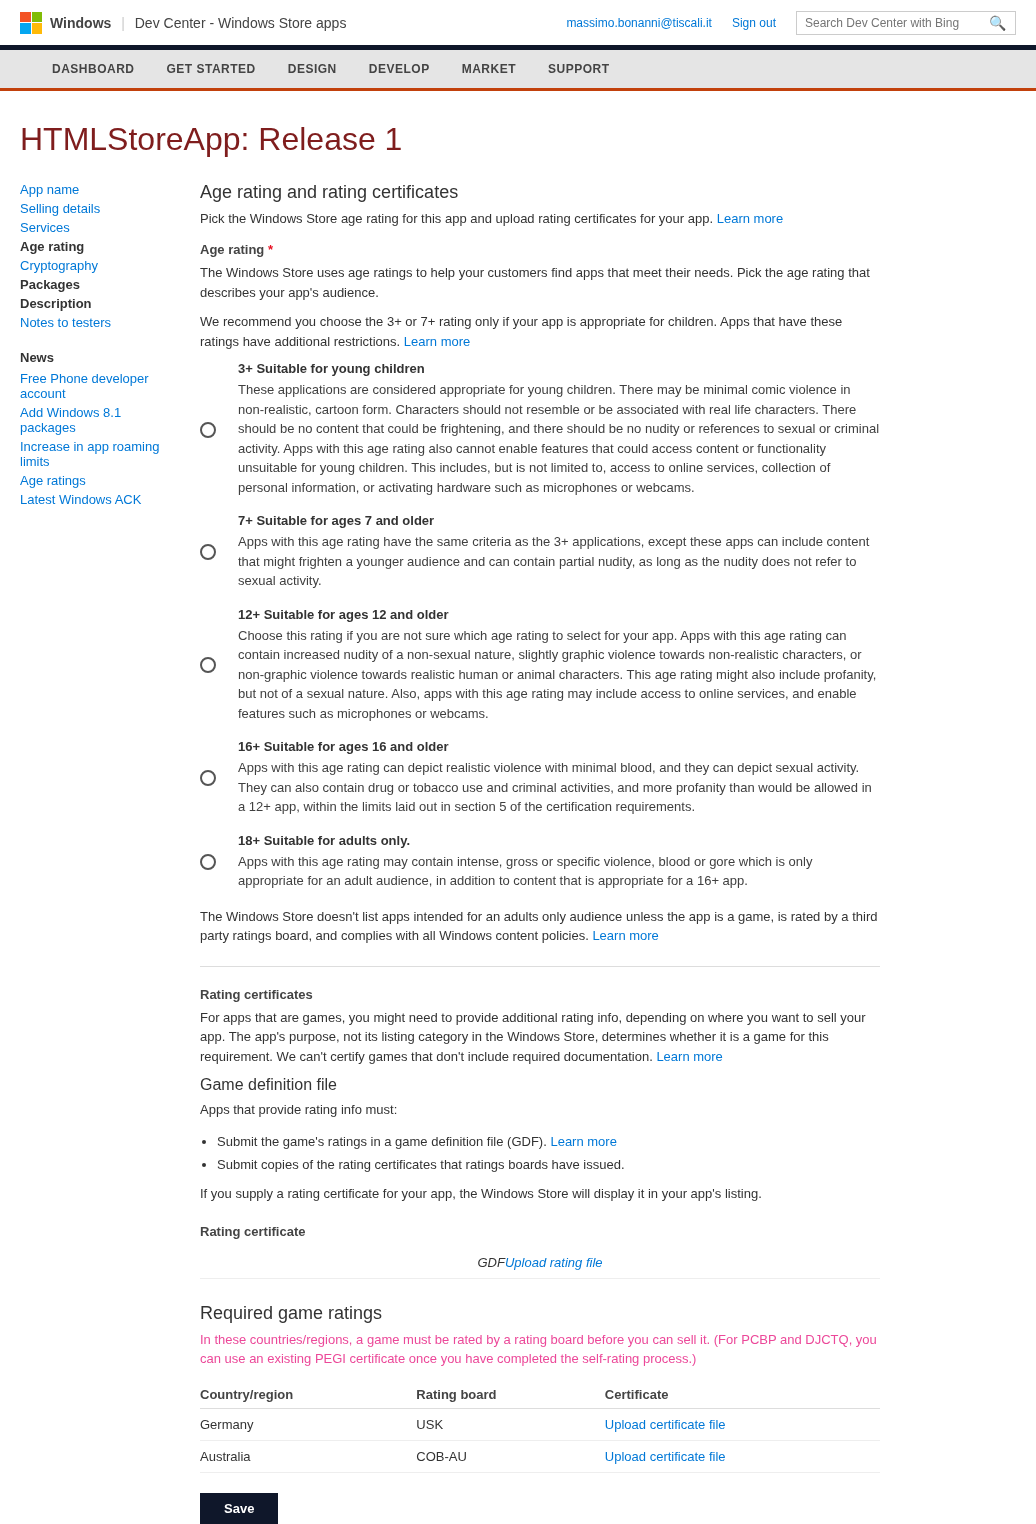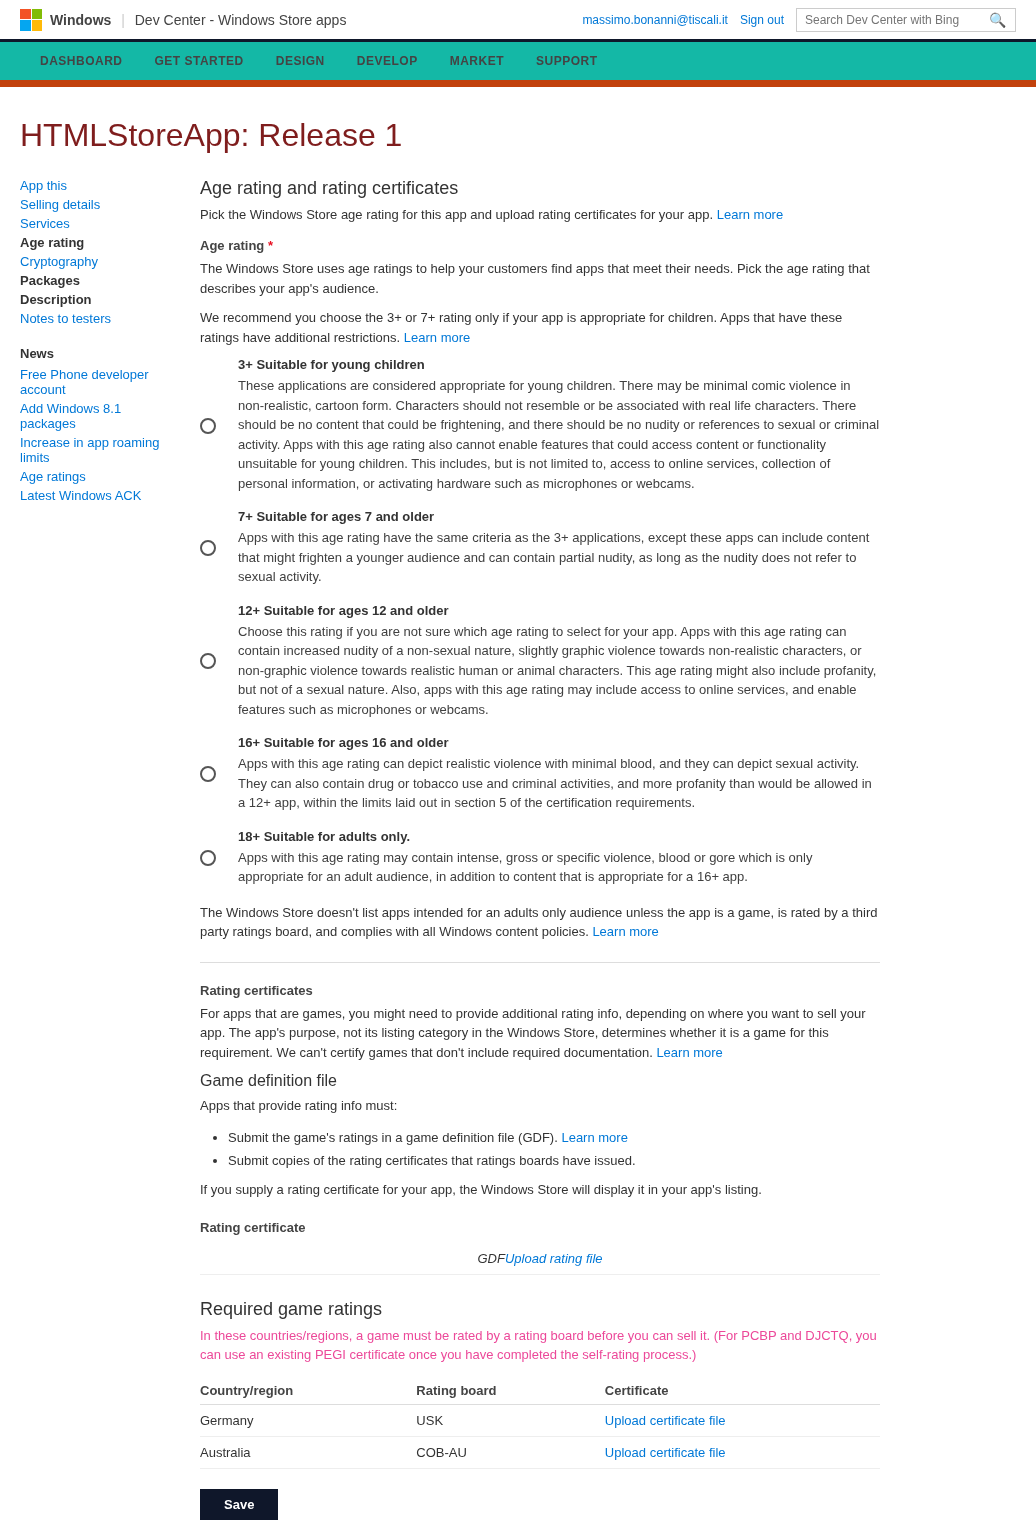--- a/index.html
+++ b/index.html
@@ -1,54 +1,54 @@
 <!DOCTYPE html>
 <html><head>
   <meta charset="utf-8">
   <style>
     * { box-sizing: border-box; margin: 0; padding: 0; }
     body { font-family: 'Segoe UI', Arial, sans-serif; font-size: 13px; color: #333; background: #fff; }
 
     
     .top-bar {
       background: #fff;
-      border-bottom: 3px solid #0f172a;
+      border-bottom: 5px solid #0f172a;
       padding: 0 20px;
-      height: 42px;
+      height: 50px;
       display: flex;
       align-items: center;
       justify-content: space-between;
     }
     .top-bar-left { display: flex; align-items: center; gap: 8px; }
     .windows-logo {
       width: 22px; height: 22px;
       display: grid; grid-template-columns: 1fr 1fr; grid-template-rows: 1fr 1fr; gap: 1px;
     }
     .windows-logo span { display: block; }
     .win-q1 { background: #f35325; }
     .win-q2 { background: #81bc06; }
     .win-q3 { background: #05a6f0; }
     .win-q4 { background: #ffba08; }
     .site-title { font-size: 14px; color: #444; }
     .site-title .pipe { color: #ccc; margin: 0 6px; }
-    .top-bar-right { display: flex; align-items: center; gap: 12px; }
+    .top-bar-right { display: flex; align-items: center; gap: 20px; }
     .user-email { font-size: 12px; color: #0078d7; }
     .sign-out { font-size: 12px; color: #0078d7; cursor: pointer; }
     .search-box {
       display: flex; align-items: center;
       border: 1px solid #ccc; padding: 3px 8px; width: 220px;
     }
     .search-box input { border: none; outline: none; font-size: 12px; flex: 1; color: #999; }
     .search-icon { color: #555; font-size: 14px; }
 
     
     .nav-bar {
-      background: #14b8a6;
-      border-bottom: 7px solid #c2410c;
-      padding: 0 24px;
+      background: #e5e5e5;
+      border-bottom: 3px solid #c2410c;
+      padding: 0 36px;
       display: flex; align-items: center; gap: 0;
     }
     .nav-item {
       padding: 12px 16px;
       font-size: 12px;
       font-weight: 600;
       color: #444;
       text-transform: uppercase;
       cursor: pointer;
       letter-spacing: 0.5px;
@@ -93,21 +93,21 @@
     .radio-desc { font-size: 13px; color: #404040; line-height: 1.5; }
 
     .adult-notice { font-size: 13px; color: #333; line-height: 1.5; margin-bottom: 20px; }
     .adult-notice a { color: #0078d7; }
 
     .subsection-title { font-size: 13px; font-weight: 600; color: #444; margin-bottom: 6px; margin-top: 20px; }
     .subsection-desc { font-size: 13px; color: #333; line-height: 1.5; margin-bottom: 10px; }
     .subsection-desc a { color: #0078d7; }
 
     .game-def-title { font-size: 16px; font-weight: 300; color: #333; margin-bottom: 6px; }
-    .bullet-list { margin-left: 28px; margin-bottom: 8px; }
+    .bullet-list { margin-left: 17px; margin-bottom: 8px; }
     .bullet-list li { font-size: 13px; color: #333; line-height: 1.8; }
     .bullet-list li a { color: #0078d7; }
     .if-supply { font-size: 13px; color: #333; margin-bottom: 16px; line-height: 1.5; }
 
     
     .cert-table { width: 100%; border-collapse: collapse; margin-top: 10px; }
     .cert-table th {
       text-align: left; font-size: 13px; font-weight: 600; color: #444;
       padding: 6px 8px 6px 0; border-bottom: 1px solid #ddd;
     }
@@ -180,21 +180,21 @@
   <span class="nav-item">SUPPORT</span>
 </div>
 
 <div class="page-container">
   <h1 class="page-title">HTMLStoreApp: Release 1</h1>
 
   <div class="content-layout">
 
     <div class="sidebar">
       <div class="sidebar-section">
-        <a class="sidebar-link">App this</a>
+        <a class="sidebar-link">App name</a>
         <a class="sidebar-link">Selling details</a>
         <a class="sidebar-link">Services</a>
         <a class="sidebar-link active">Age rating</a>
         <a class="sidebar-link">Cryptography</a>
         <a class="sidebar-link bold">Packages</a>
         <a class="sidebar-link bold">Description</a>
         <a class="sidebar-link">Notes to testers</a>
       </div>
 
       <div class="news-section sidebar-section">

